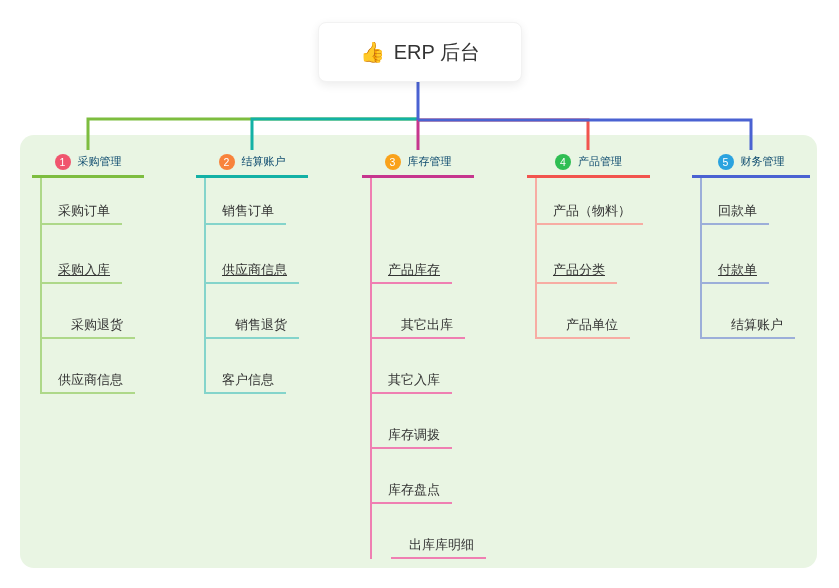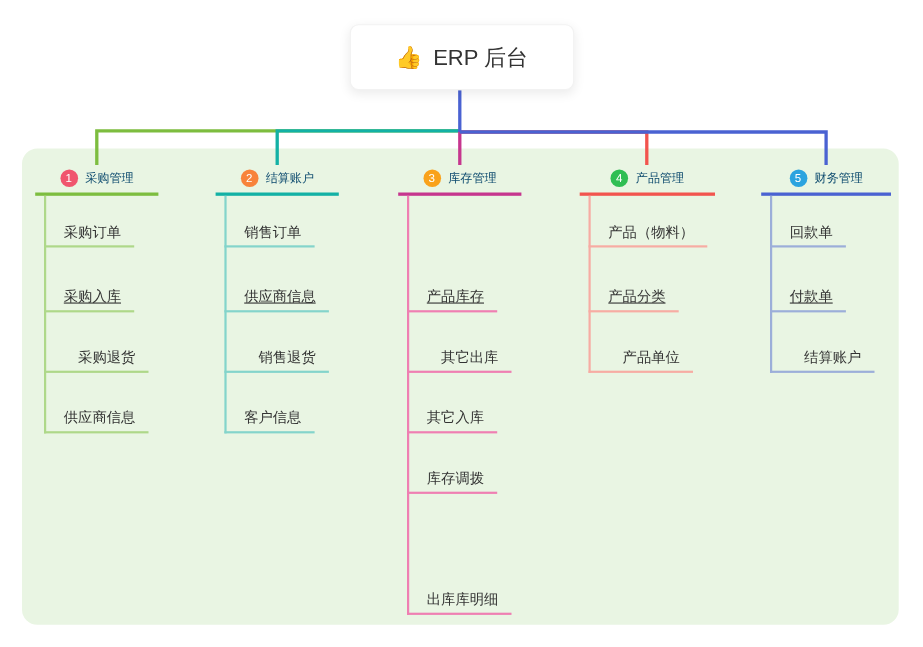--- a/index.html
+++ b/index.html
@@ -77,21 +77,21 @@
     line-height: 23px;
     padding: 0 12px 0 18px;
     border-bottom: 2px solid var(--light);
     font-size: 13px;
     color: #333;
     white-space: nowrap;
     cursor: pointer;
   }
   .c1 { top: 51px; }  .c2 { top: 110px; text-decoration: underline; } .c3 { top: 165px; padding-left: 31px; }
   .c4 { top: 220px; } .c5 { top: 275px; } .c6 { top: 330px; }
-  .c7 { top: 385px; }
+  .c7 { top: 385px; margin-left: 21px; }
   .branch-1 { left: 32px; }
   .branch-2 { left: 196px; }
   .branch-3 { left: 362px; }
   .branch-4 { left: 527px; }
   .branch-5 { left: 692px; }
   .branch-1 .branch-header { width: 112px; }
   .branch-2 .branch-header { width: 112px; }
   .branch-3 .branch-header { width: 112px; }
   .branch-4 .branch-header { width: 123px; }
   .branch-5 .branch-header { width: 118px; }
@@ -147,20 +147,21 @@
   <div class="branch branch-3" style="--line: #C6368E; --light: #EF7FB2; --badge: #F9A21B;">
     <div class="branch-header">
       <span class="badge">3</span>
       <span class="branch-label">库存管理</span>
     </div>
     <div class="vline"></div>
     <div class="child c2">产品库存</div>
     <div class="child c3">其它出库</div>
     <div class="child c5">库存调拨</div>
     <div class="child c4">其它入库</div>
+    <div class="child c6">库存盘点</div>
     <div class="child c7">出库库明细</div>
   </div>
 
   <div class="branch branch-4" style="--line: #F2544E; --light: #F7ACA3; --badge: #2FBE53;">
     <div class="branch-header">
       <span class="badge">4</span>
       <span class="branch-label">产品管理</span>
     </div>
     <div class="vline"></div>
     <div class="child c1">产品（物料）</div>

